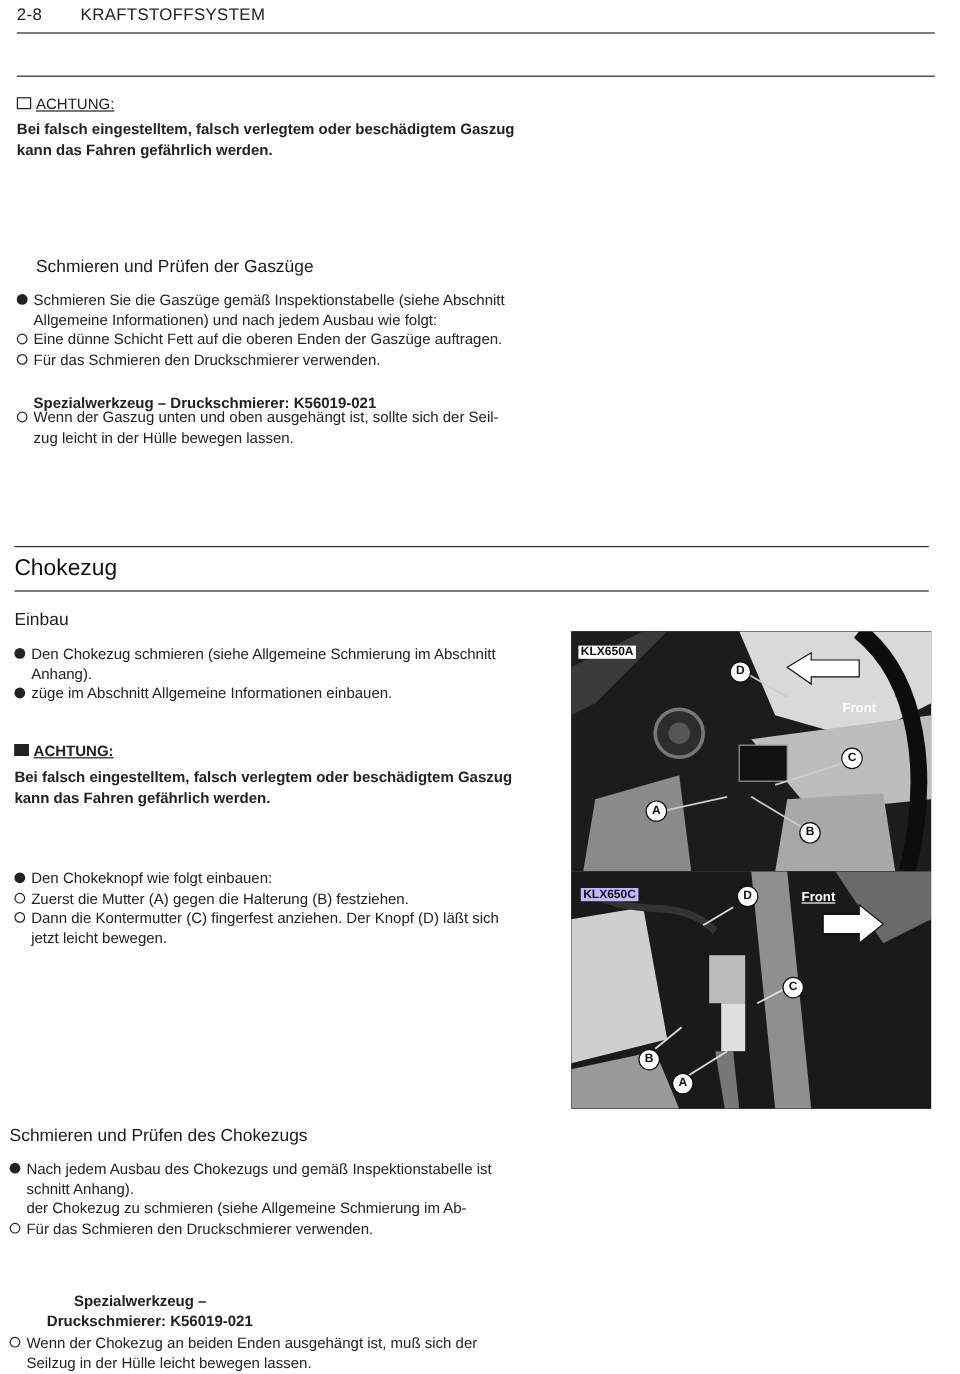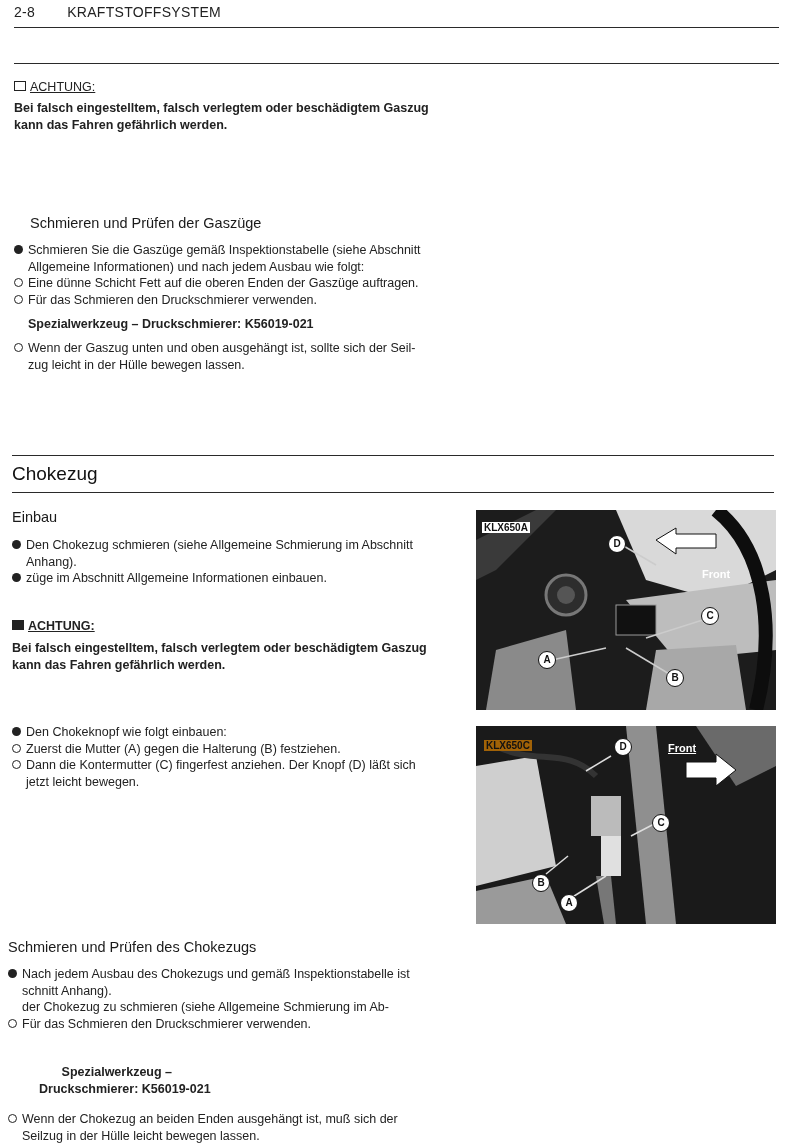--- a/index.html
+++ b/index.html
@@ -18,21 +18,21 @@
   .warn-icon { display: inline-block; width: 10px; height: 8px; border: 1px solid #222; margin-right: 4px; vertical-align: 0px; position: relative; }
   .warn-icon.filled { background: #222; }
   .warn-text { font-size: 12.5px; font-weight: bold; line-height: 17px; color: #222; }
   .h2 { font-size: 14.5px; color: #1a1a1a; }
   .h1 { font-size: 19px; color: #111; }
   .list { font-size: 12.5px; line-height: 16.5px; color: #222; width: 445px; }
   .li { position: relative; padding-left: 14px; }
   .li .mark { position: absolute; left: 0; top: 3px; width: 9px; height: 9px; border-radius: 50%; box-sizing: border-box; }
   .li .mark.filled { background: #222; }
   .li .mark.open { border: 1.3px solid #222; background: #fff; }
-  .tool { font-size: 12.5px; font-weight: bold; color: #222; line-height: 17px; }
+  .tool { font-size: 12.5px; font-weight: bold; color: #222; line-height: 17px; margin-top: 12px; }
   .photo { position: absolute; background: #1b1b1b; overflow: hidden; }
   .photo svg { display: block; }
   .callout { font-family: "Liberation Sans", sans-serif; font-weight: bold; }
 </style>
 </head>
 <body>
 
 <div class="abs page-header">
   <span class="num">2-8</span><span>KRAFTSTOFFSYSTEM</span>
 </div>
@@ -110,21 +110,21 @@
     <span class="mark open"></span>
     <div>Zuerst die Mutter (A) gegen die Halterung (B) festziehen.</div>
   </div>
   <div class="li">
     <span class="mark open"></span>
     <div>Dann die Kontermutter (C) fingerfest anziehen. Der Knopf (D) läßt sich</div>
     <div>jetzt leicht bewegen.</div>
   </div>
 </div>
 
-<div class="photo" style="left:476px; top:510px; width:300px; height:200px;">
+<div class="photo" style="left:476px; top:526px; width:300px; height:200px;">
   <svg width="300" height="200" viewBox="0 0 300 200">
     <rect x="0" y="0" width="300" height="200" fill="#1c1c1c"></rect>
     <path d="M0,30 L60,0 L80,0 L20,60 L0,70 Z" fill="#3a3a3a"></path>
     <path d="M140,0 L300,0 L300,60 L240,90 L170,70 Z" fill="#d9d9d9"></path>
     <path d="M150,90 L300,70 L300,140 L200,150 Z" fill="#bdbdbd"></path>
     <path d="M20,140 L90,120 L100,200 L10,200 Z" fill="#8a8a8a"></path>
     <path d="M180,140 L260,135 L270,200 L170,200 Z" fill="#a8a8a8"></path>
     <path d="M240,0 C290,40 300,120 280,200" stroke="#0d0d0d" stroke-width="14" fill="none"></path>
     <circle cx="90" cy="85" r="20" fill="#2d2d2d" stroke="#777" stroke-width="3"></circle>
     <circle cx="90" cy="85" r="9" fill="#555"></circle>
@@ -153,21 +153,21 @@
     <rect x="115" y="70" width="30" height="40" fill="#bbb"></rect>
     <rect x="125" y="110" width="20" height="40" fill="#e0e0e0"></rect>
     <path d="M120,150 L128,198 L140,198 L135,150 Z" fill="#777"></path>
     <path d="M20,20 C60,40 90,20 120,50" stroke="#333" stroke-width="6" fill="none"></path>
     <line x1="135" y1="30" x2="110" y2="45" stroke="#ddd" stroke-width="1.5"></line>
     <line x1="180" y1="97" x2="155" y2="110" stroke="#ddd" stroke-width="1.5"></line>
     <line x1="70" y1="148" x2="92" y2="130" stroke="#ddd" stroke-width="1.5"></line>
     <line x1="95" y1="172" x2="130" y2="150" stroke="#ddd" stroke-width="1.5"></line>
     <path d="M210,36 L240,36 L240,28 L260,44 L240,60 L240,52 L210,52 Z" fill="#fff" stroke="#111" stroke-width="1"></path>
   </svg>
-  <div class="abs callout" style="left:8px; top:14px; background:#a16207; color:#111; font-size:10px; padding:0 2px;">KLX650C</div>
+  <div class="abs callout" style="left:8px; top:14px; background:#c4b5fd; color:#111; font-size:10px; padding:0 2px;">KLX650C</div>
   <div class="abs callout" style="left:192px; top:16px; color:#fff; font-size:11px; text-decoration:underline;">Front</div>
   <div class="abs callout circ" style="left:84px; top:168px;">A</div>
   <div class="abs callout circ" style="left:56px; top:148px;">B</div>
   <div class="abs callout circ" style="left:176px; top:88px;">C</div>
   <div class="abs callout circ" style="left:138px; top:12px;">D</div>
 </div>
 
 <style>
   .circ { width:16px; height:16px; border-radius:50%; background:#fff; color:#111; border:1.5px solid #111; font-size:10px; line-height:16px; text-align:center; }
 </style>

